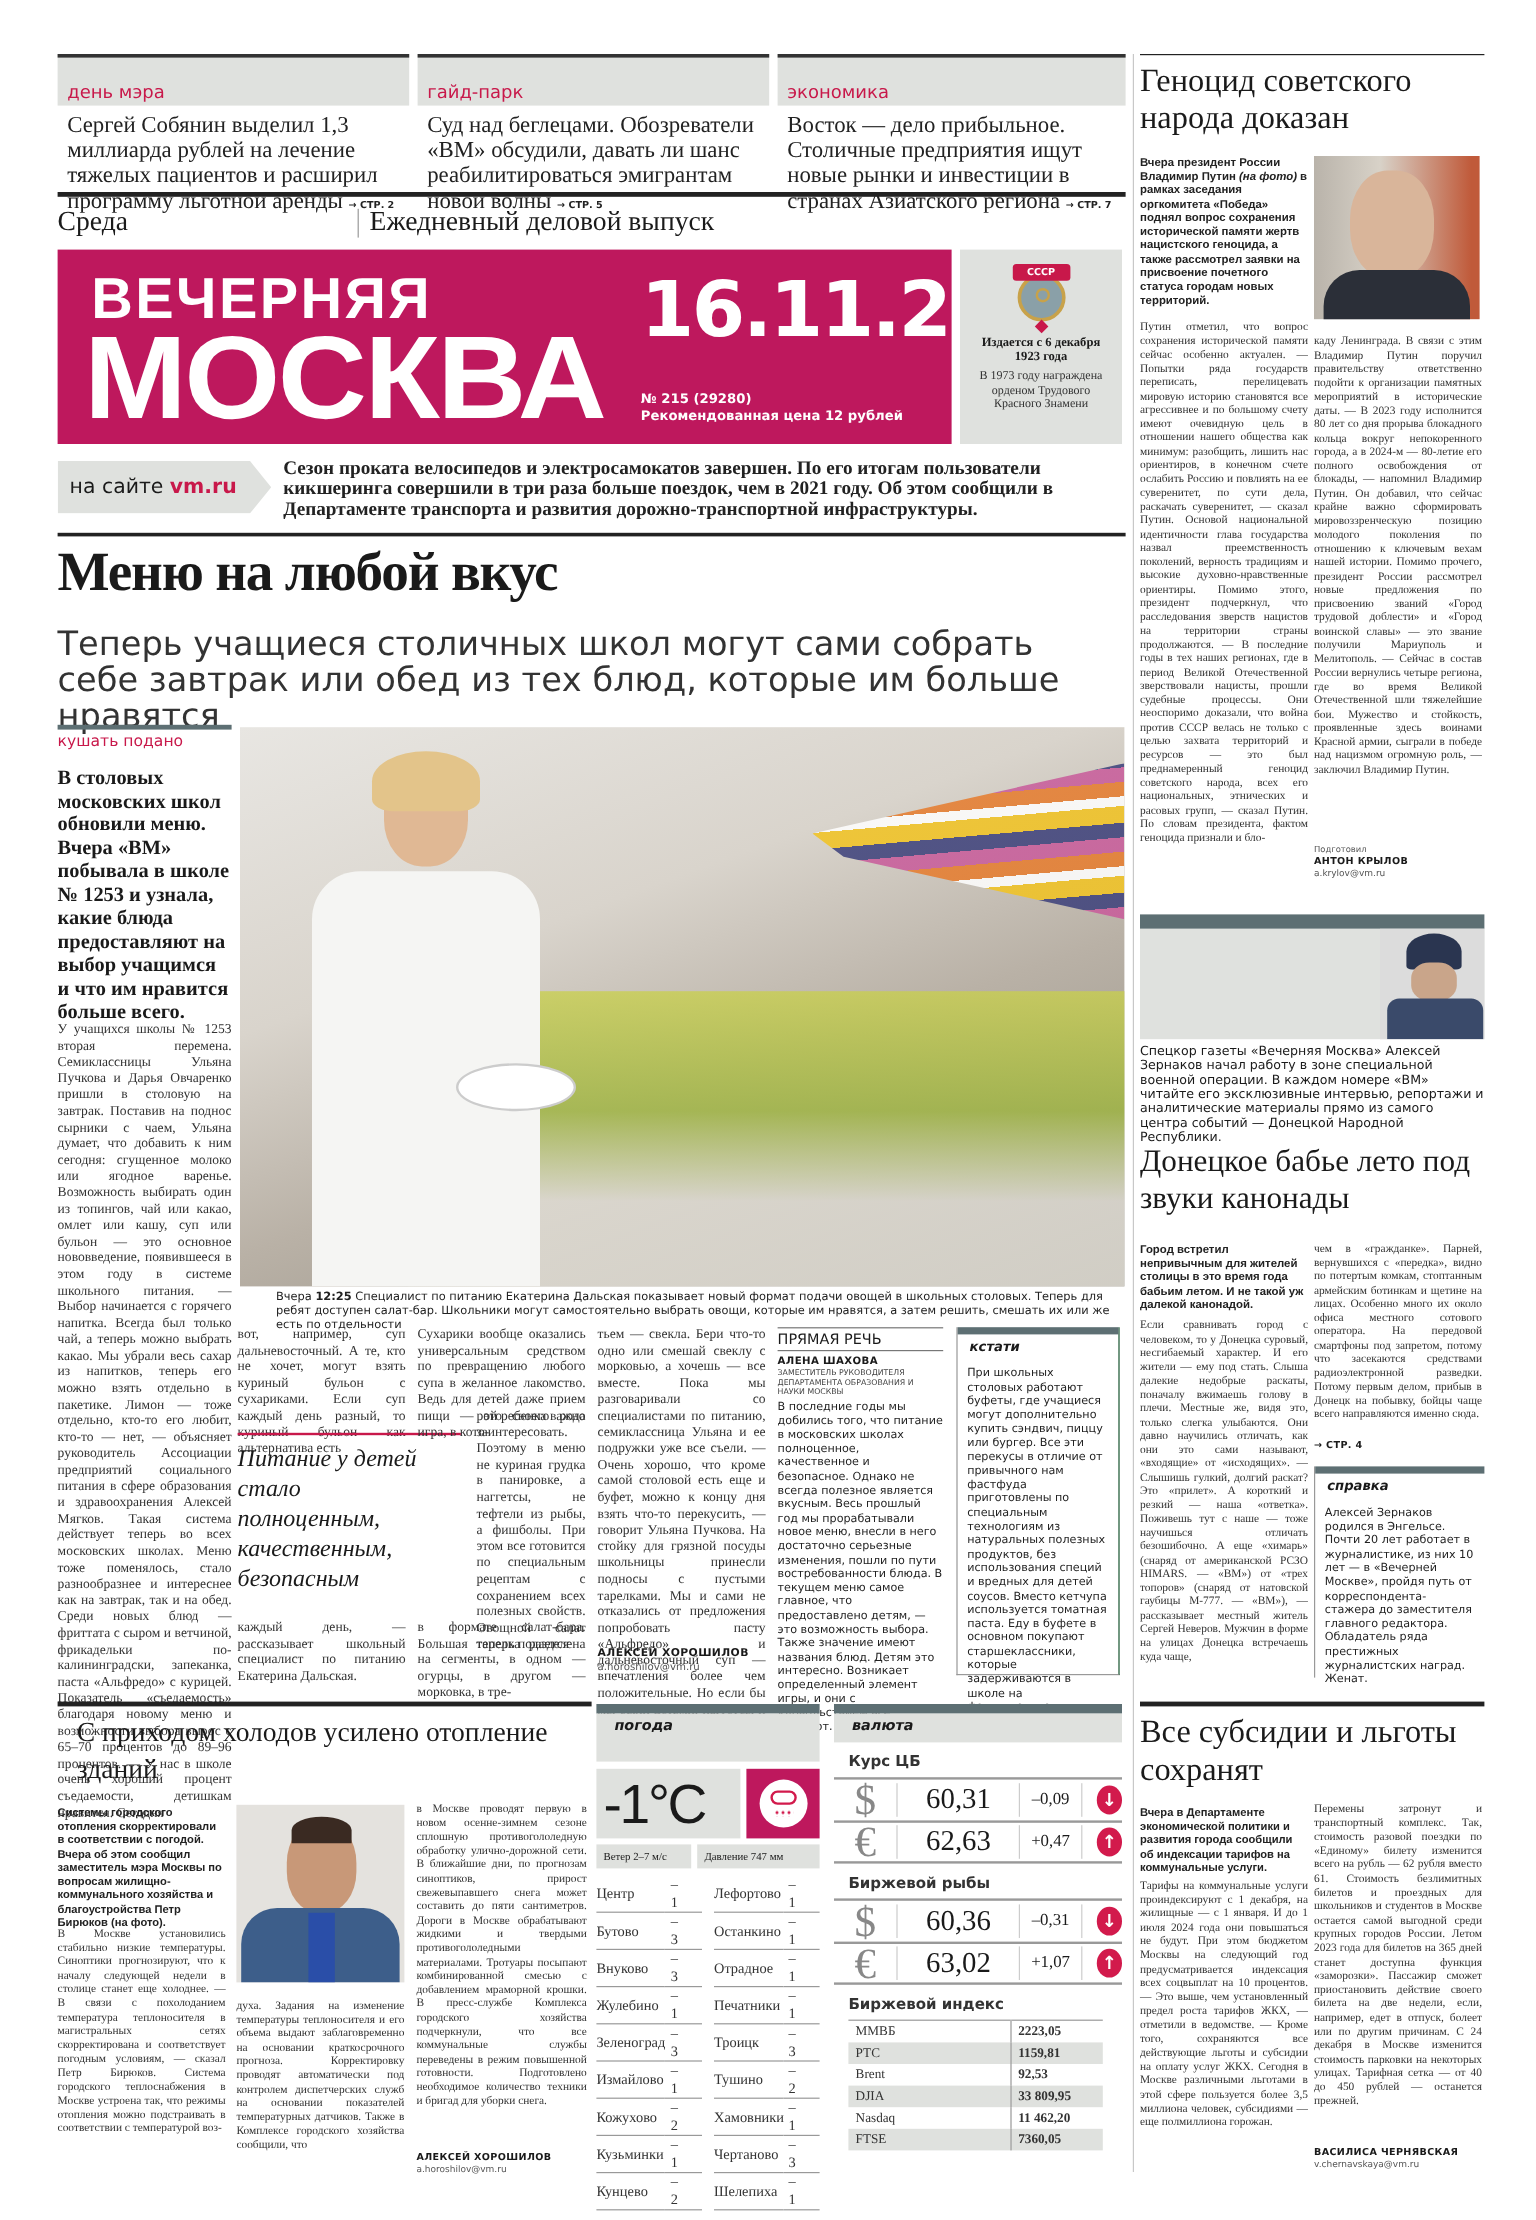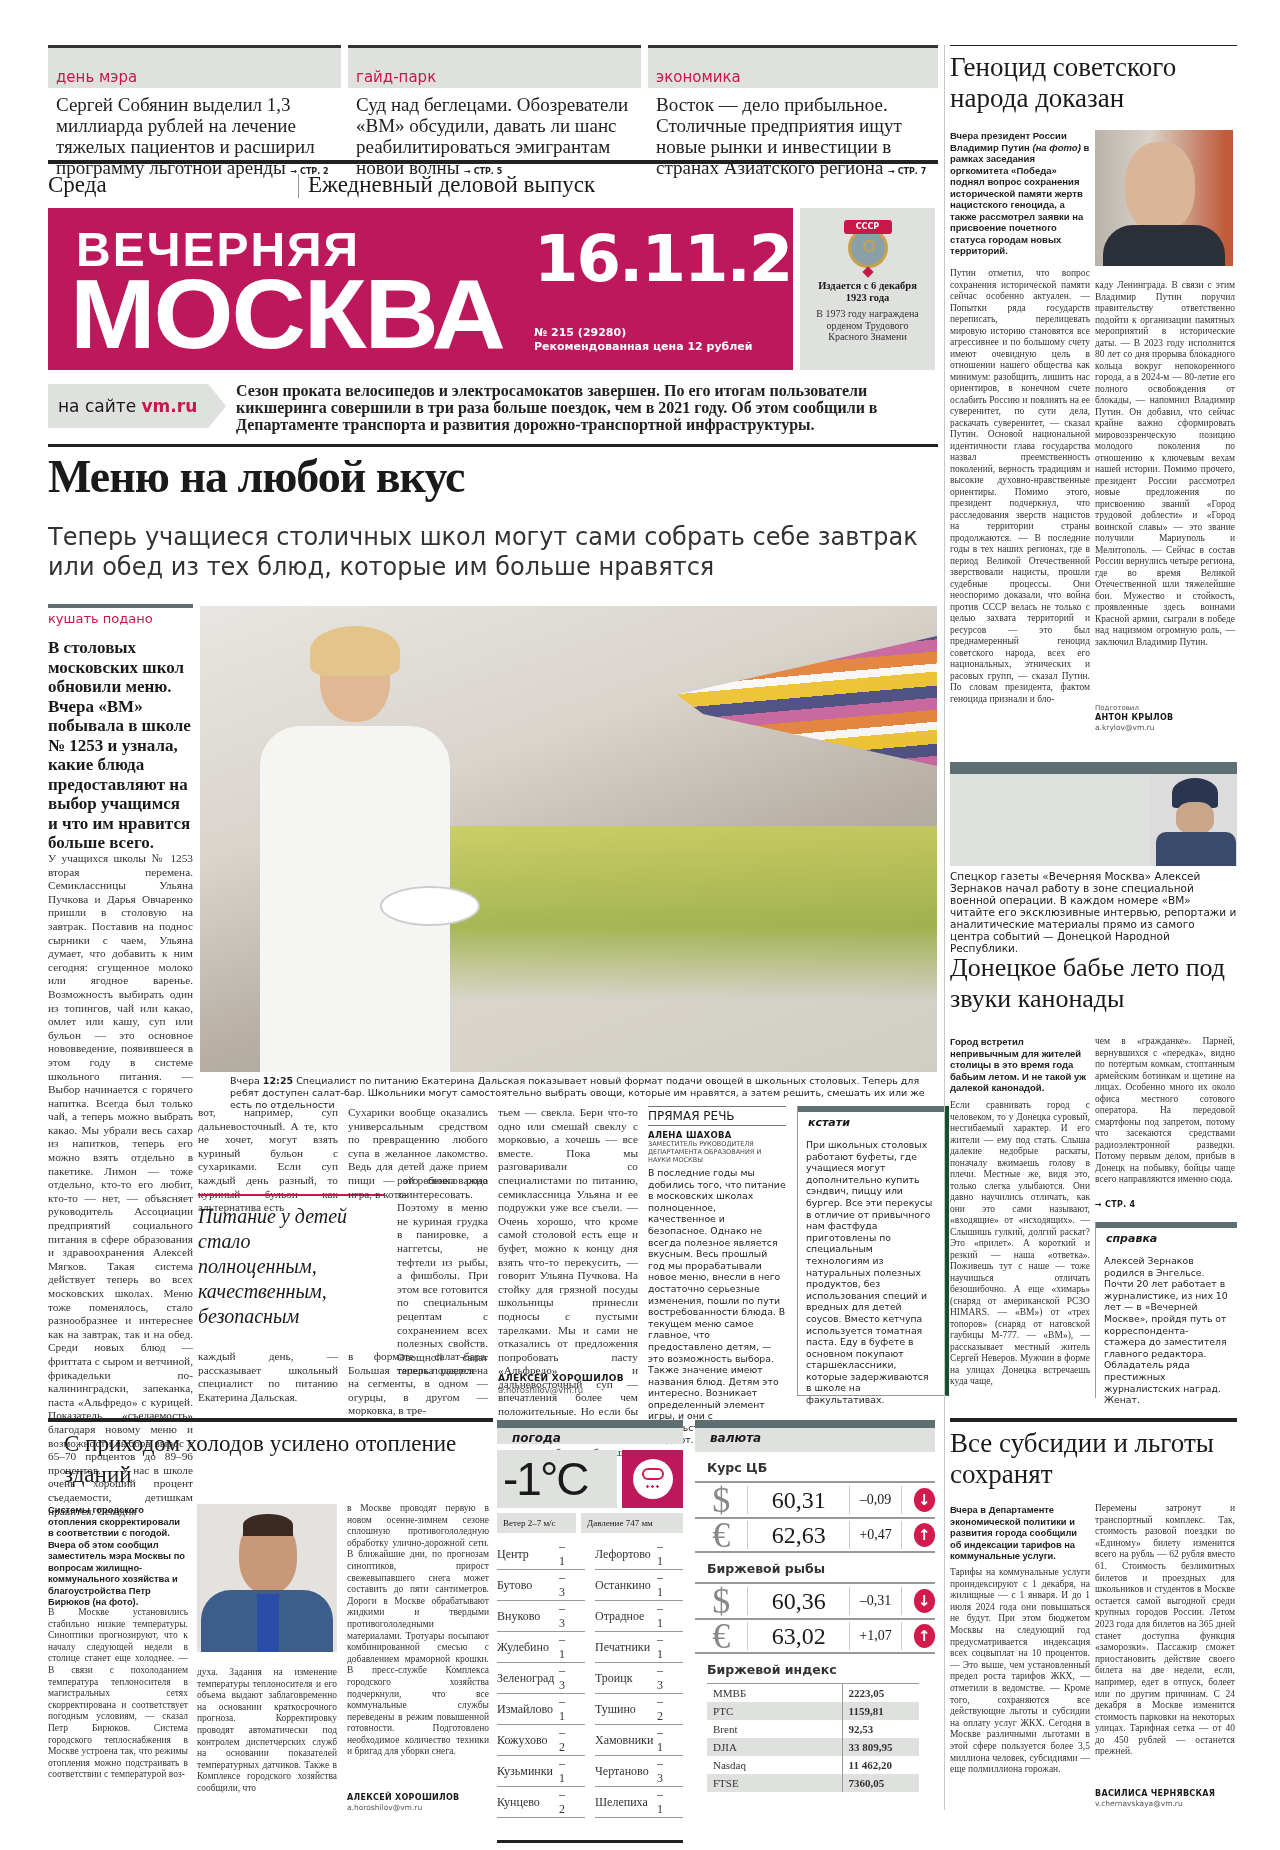--- a/index.html
+++ b/index.html
@@ -75,21 +75,21 @@
   <div class="serif" style="font-size:10px;padding:4px 12px 0;line-height:11.5px;color:#333;">В 1973 году награждена орденом Трудового Красного Знамени</div>
 </div>
 
 <div class="abs grey sans" style="left:48px;top:384px;width:178px;height:44px;line-height:44px;font-size:17px;padding-left:10px;clip-path:polygon(0 0,90% 0,100% 50%,90% 100%,0 100%);">
   <span>на сайте </span><span class="red" style="font-weight:bold;">vm.ru</span>
 </div>
 <div class="abs serif" style="left:236px;top:382px;width:700px;font-size:16px;line-height:17px;font-weight:bold;color:#222;">Сезон проката велосипедов и электросамокатов завершен. По его итогам пользователи кикшеринга совершили в три раза больше поездок, чем в 2021 году. Об этом сообщили в Департаменте транспорта и развития дорожно-транспортной инфраструктуры.</div>
 <div class="abs rule" style="left:48px;top:444px;width:890px;height:3px;"></div>
 
 <div class="abs serif" style="left:48px;top:450px;font-size:46px;font-weight:bold;letter-spacing:-1px;">Меню на любой вкус</div>
-<div class="abs sans" style="left:48px;top:522px;width:880px;font-size:24px;line-height:30px;color:#333;">Теперь учащиеся столичных школ могут сами собрать себе завтрак или обед из тех блюд, которые им больше нравятся</div>
+<div class="abs sans" style="left:48px;top:522px;width:880px;font-size:28px;line-height:30px;color:#333;">Теперь учащиеся столичных школ могут сами собрать себе завтрак или обед из тех блюд, которые им больше нравятся</div>
 <div class="abs darkbar" style="left:48px;top:604px;width:145px;height:4px;"></div>
 <div class="abs sans red" style="left:48px;top:611px;font-size:13px;">кушать подано</div>
 <div class="abs serif" style="left:48px;top:638px;width:145px;font-size:17px;line-height:19.5px;font-weight:bold;">В столовых московских школ обновили меню. Вчера «ВМ» побывала в школе № 1253 и узнала, какие блюда предоставляют на выбор учащимся и что им нравится больше всего.</div>
 <div class="abs body-text" style="left:48px;top:852px;width:145px;">У учащихся школы № 1253 вторая перемена. Семиклассницы Ульяна Пучкова и Дарья Овчаренко пришли в столовую на завтрак. Поставив на поднос сырники с чаем, Ульяна думает, что добавить к ним сегодня: сгущенное молоко или ягодное варенье. Возможность выбирать один из топингов, чай или какао, омлет или кашу, суп или бульон — это основное нововведение, появившееся в этом году в системе школьного питания. — Выбор начинается с горячего напитка. Всегда был только чай, а теперь можно выбрать какао. Мы убрали весь сахар из напитков, теперь его можно взять отдельно в пакетике. Лимон — тоже отдельно, кто-то его любит, кто-то — нет, — объясняет руководитель Ассоциации предприятий социального питания в сфере образования и здравоохранения Алексей Мягков. Такая система действует теперь во всех московских школах. Меню тоже поменялось, стало разнообразнее и интереснее как на завтрак, так и на обед. Среди новых блюд — фриттата с сыром и ветчиной, фрикадельки по-калининградски, запеканка, паста «Альфредо» с курицей. Показатель «съедаемость» благодаря новому меню и возможности выбора вырос с 65–70 процентов до 89–96 процентов. — У нас в школе очень хороший процент съедаемости, детишкам нравится. Сегодня</div>
 
 <div class="photo" style="left:200px;top:606px;width:737px;height:466px;background:linear-gradient(160deg,#e8e6e2 0%,#d9d4cc 35%,#b9b1a6 60%,#8e8a80 100%);">
   <div style="position:absolute;right:0;top:30px;width:260px;height:130px;background:repeating-linear-gradient(175deg,#f2c320 0 14px,#3b3f7a 14px 26px,#c85a9a 26px 38px,#e67b2c 38px 50px,#fff 50px 58px);opacity:.85;clip-path:polygon(0 45%,100% 0,100% 100%,10% 60%);"></div>
   <div style="position:absolute;left:140px;top:220px;width:600px;height:250px;background:linear-gradient(180deg,#c9d04a,#9fb83a 40%,#e7e4dc 70%);opacity:.75;"></div>
   <div style="position:absolute;left:60px;top:20px;width:190px;height:446px;">
     <div style="position:absolute;left:60px;top:10px;width:70px;height:86px;border-radius:45%;background:#e0b894;"></div>
@@ -117,21 +117,21 @@
 
 <div class="abs" style="left:648px;top:1106px;width:138px;">
   <div style="border-top:1px solid #777;border-bottom:1px solid #777;padding:2px 0;">
     <div class="sans" style="font-size:12px;">ПРЯМАЯ РЕЧЬ</div>
   </div>
   <div class="byline-name" style="margin-top:4px;font-size:8.5px;">АЛЕНА ШАХОВА</div>
   <div class="sans" style="font-size:6.5px;line-height:8px;color:#444;">ЗАМЕСТИТЕЛЬ РУКОВОДИТЕЛЯ ДЕПАРТАМЕНТА ОБРАЗОВАНИЯ И НАУКИ МОСКВЫ</div>
   <div class="sans" style="font-size:9.3px;line-height:11.6px;margin-top:3px;color:#222;">В последние годы мы добились того, что питание в московских школах полноценное, качественное и безопасное. Однако не всегда полезное является вкусным. Весь прошлый год мы прорабатывали новое меню, внесли в него достаточно серьезные изменения, пошли по пути востребованности блюда. В текущем меню самое главное, что предоставлено детям, — это возможность выбора. Также значение имеют названия блюд. Детям это интересно. Возникает определенный элемент игры, и они с удовольствием все съедают.</div>
 </div>
 
-<div class="abs" style="left:797px;top:1106px;width:152px;height:290px;border-left:1px solid #999;border-right:5px solid #14532d;border-bottom:1px solid #999;">
+<div class="abs" style="left:797px;top:1106px;width:136px;height:290px;border-left:1px solid #999;border-right:1px solid #14532d;border-bottom:1px solid #999;">
   <div class="darkbar" style="height:6px;"></div>
   <div class="box-head" style="font-size:11px;">кстати</div>
   <div class="sans" style="font-size:9.3px;line-height:11.6px;padding:6px 8px;color:#222;">При школьных столовых работают буфеты, где учащиеся могут дополнительно купить сэндвич, пиццу или бургер. Все эти перекусы в отличие от привычного нам фастфуда приготовлены по специальным технологиям из натуральных полезных продуктов, без использования специй и вредных для детей соусов. Вместо кетчупа используется томатная паста. Еду в буфете в основном покупают старшеклассники, которые задерживаются в школе на факультативах.</div>
 </div>
 
 <div class="vr" style="left:944px;top:45px;height:1765px;"></div>
 
 <div class="abs rule" style="left:950px;top:45px;width:287px;height:1px;"></div>
 <div class="abs serif" style="left:950px;top:52px;width:287px;font-size:27px;line-height:31px;">Геноцид советского народа доказан</div>
 <div class="abs lead-sans" style="left:950px;top:130px;width:140px;font-size:9.5px;line-height:11.5px;">
@@ -180,21 +180,21 @@
   <div style="position:absolute;left:60px;top:90px;width:22px;height:58px;background:#2a4ea8;"></div>
 </div>
 <div class="abs body-text" style="left:48px;top:1607px;width:140px;font-size:9.5px;line-height:11.6px;">В Москве установились стабильно низкие температуры. Синоптики прогнозируют, что к началу следующей недели в столице станет еще холоднее. — В связи с похолоданием температура теплоносителя в магистральных сетях скорректирована и соответствует погодным условиям, — сказал Петр Бирюков. Система городского теплоснабжения в Москве устроена так, что режимы отопления можно подстраивать в соответствии с температурой воз-</div>
 <div class="abs body-text" style="left:197px;top:1667px;width:140px;font-size:9.5px;line-height:11.6px;">духа. Задания на изменение температуры теплоносителя и его объема выдают заблаговременно на основании краткосрочного прогноза. Корректировку проводят автоматически под контролем диспетчерских служб на основании показателей температурных датчиков. Также в Комплексе городского хозяйства сообщили, что</div>
 <div class="abs body-text" style="left:347px;top:1503px;width:142px;font-size:9.5px;line-height:11.6px;">в Москве проводят первую в новом осенне-зимнем сезоне сплошную противогололедную обработку улично-дорожной сети. В ближайшие дни, по прогнозам синоптиков, прирост свежевыпавшего снега может составить до пяти сантиметров. Дороги в Москве обрабатывают жидкими и твердыми противогололедными материалами. Тротуары посыпают комбинированной смесью с добавлением мраморной крошки. В пресс-службе Комплекса городского хозяйства подчеркнули, что все коммунальные службы переведены в режим повышенной готовности. Подготовлено необходимое количество техники и бригад для уборки снега.</div>
 <div class="abs byline-name" style="left:347px;top:1793px;font-size:8px;">АЛЕКСЕЙ ХОРОШИЛОВ</div>
 <div class="abs byline-mail" style="left:347px;top:1803px;font-size:7.5px;">a.horoshilov@vm.ru</div>
 
 <div class="abs" style="left:497px;top:1420px;width:186px;">
   <div class="darkbar" style="height:8px;"></div>
-  <div class="grey box-head" style="height:16px;font-size:12px;padding:3px 15px;">погода</div>
+  <div class="grey box-head" style="height:40px;font-size:12px;padding:3px 15px;">погода</div>
   <div style="display:flex;margin-top:6px;">
     <div class="grey lsans" style="width:120px;height:58px;font-size:46px;line-height:58px;padding-left:6px;letter-spacing:-2px;">-1°C</div>
     <div class="redbg" style="width:61px;height:58px;margin-left:5px;display:flex;align-items:center;justify-content:center;">
       <div style="width:40px;height:40px;border-radius:50%;background:#fff;position:relative;">
         <div style="position:absolute;left:9px;top:9px;width:22px;height:12px;border:2px solid #d21a4c;border-radius:10px;"></div>
         <div style="position:absolute;left:12px;top:25px;width:16px;height:6px;background:radial-gradient(circle,#d21a4c 1px,transparent 1.5px) 0 0/5px 5px;"></div>
       </div>
     </div>
   </div>
   <div style="display:flex;margin-top:5px;gap:5px;">

